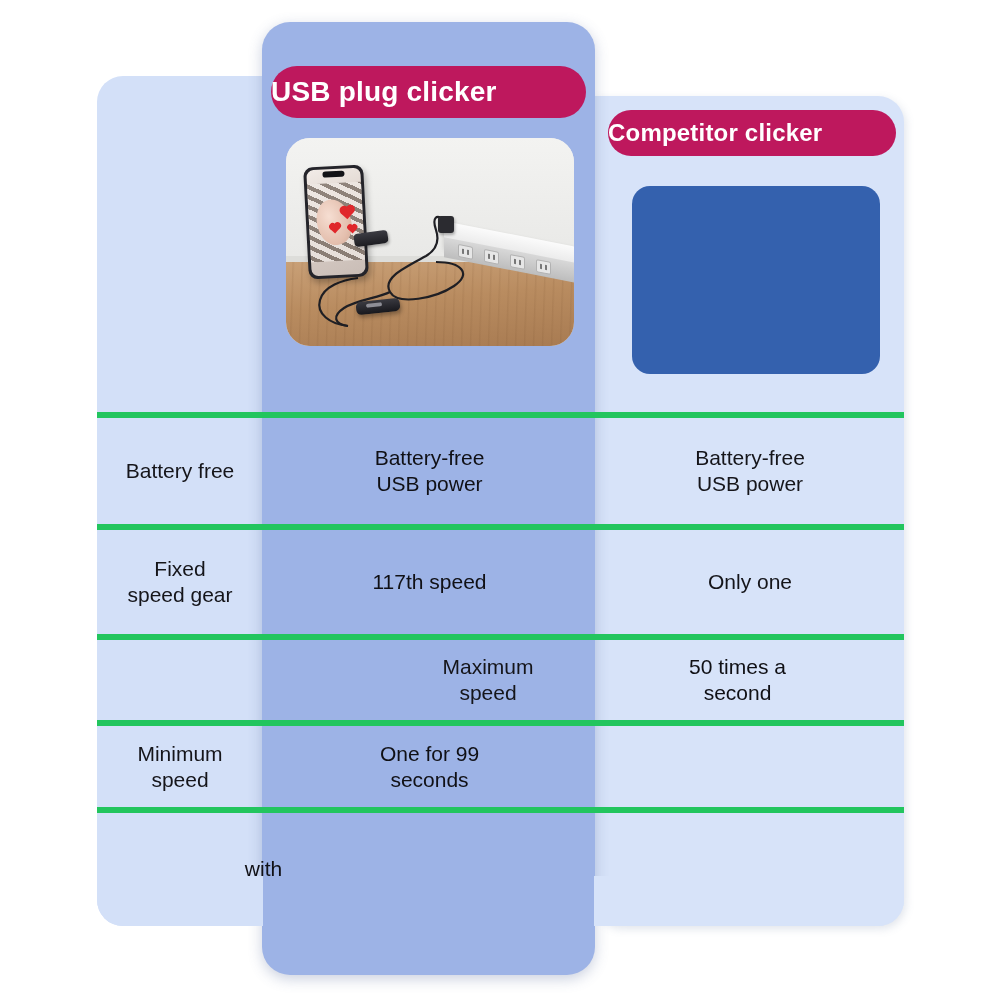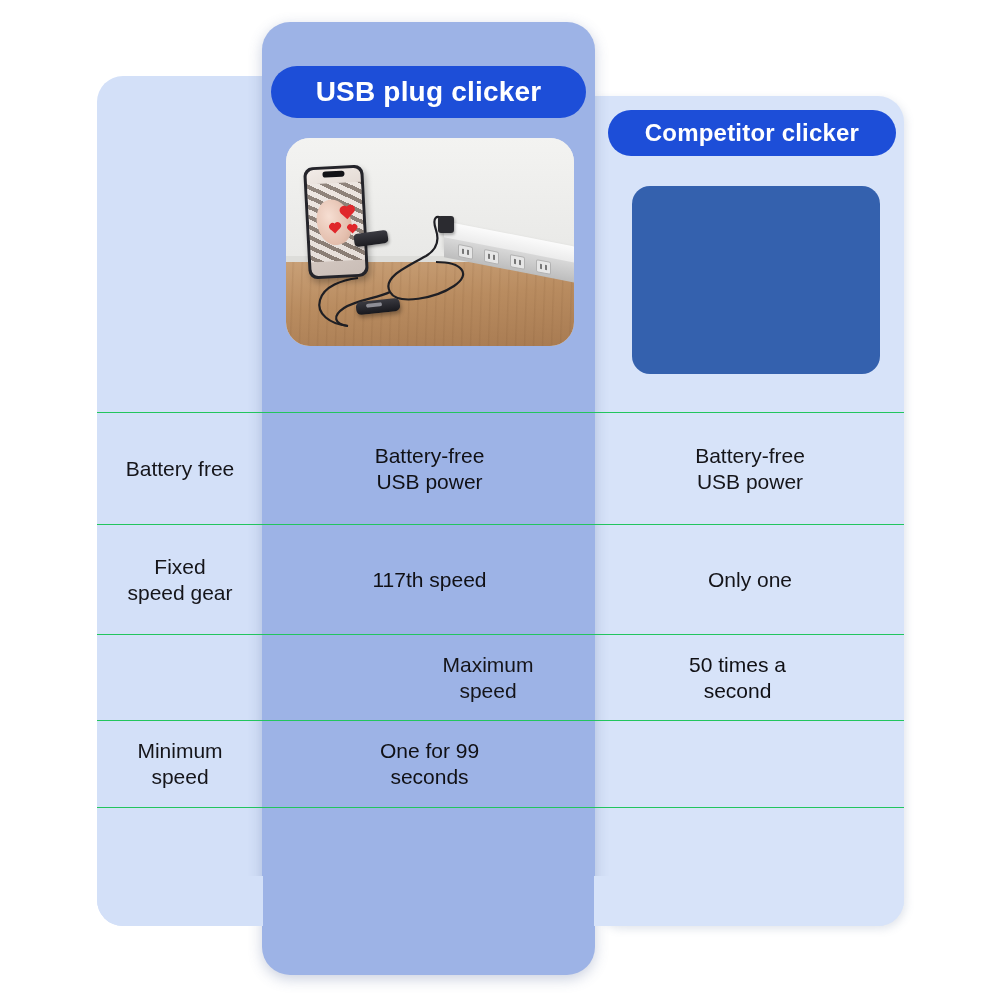--- a/index.html
+++ b/index.html
@@ -53,22 +53,22 @@
     border-radius: 28px;
     box-shadow: 0 4px 14px rgba(80,100,150,0.30);
     z-index: 5;
   }
 
   
   .title-pill {
     position: absolute;
     display: flex;
     align-items: center;
-    justify-content: center;
-    background: #1d4ed8;
+    justify-content: flex-start;
+    background: #be185d;
     color: #ffffff;
     font-weight: bold;
     border-radius: 999px;
     white-space: nowrap;
     z-index: 9;
     letter-spacing: 0.2px;
   }
 
   #title-main {
     left: 271px;
@@ -261,21 +261,21 @@
     top: 412px;
     width: 807px;
     height: 514px;
     z-index: 7;
   }
 
   .trow {
     position: relative;
     display: flex;
     width: 100%;
-    border-top: 1px solid #22c55e;
+    border-top: 6px solid #22c55e;
     box-sizing: border-box;
   }
 
   .cell {
     display: flex;
     align-items: center;
     justify-content: center;
     text-align: center;
     color: #15151a;
     font-size: 21px;
@@ -409,16 +409,17 @@
     </div>
 
     <div class="trow" style="height:87px;">
       <div class="cell cell-feature">Minimum
 speed</div>
       <div class="cell cell-main">One for 99
 seconds</div>
     </div>
 
     <div class="trow" style="height:118px;">
+      <div class="cell cell-main">with</div>
     </div>
 
   </div>
 </div>
 
 </body></html>

